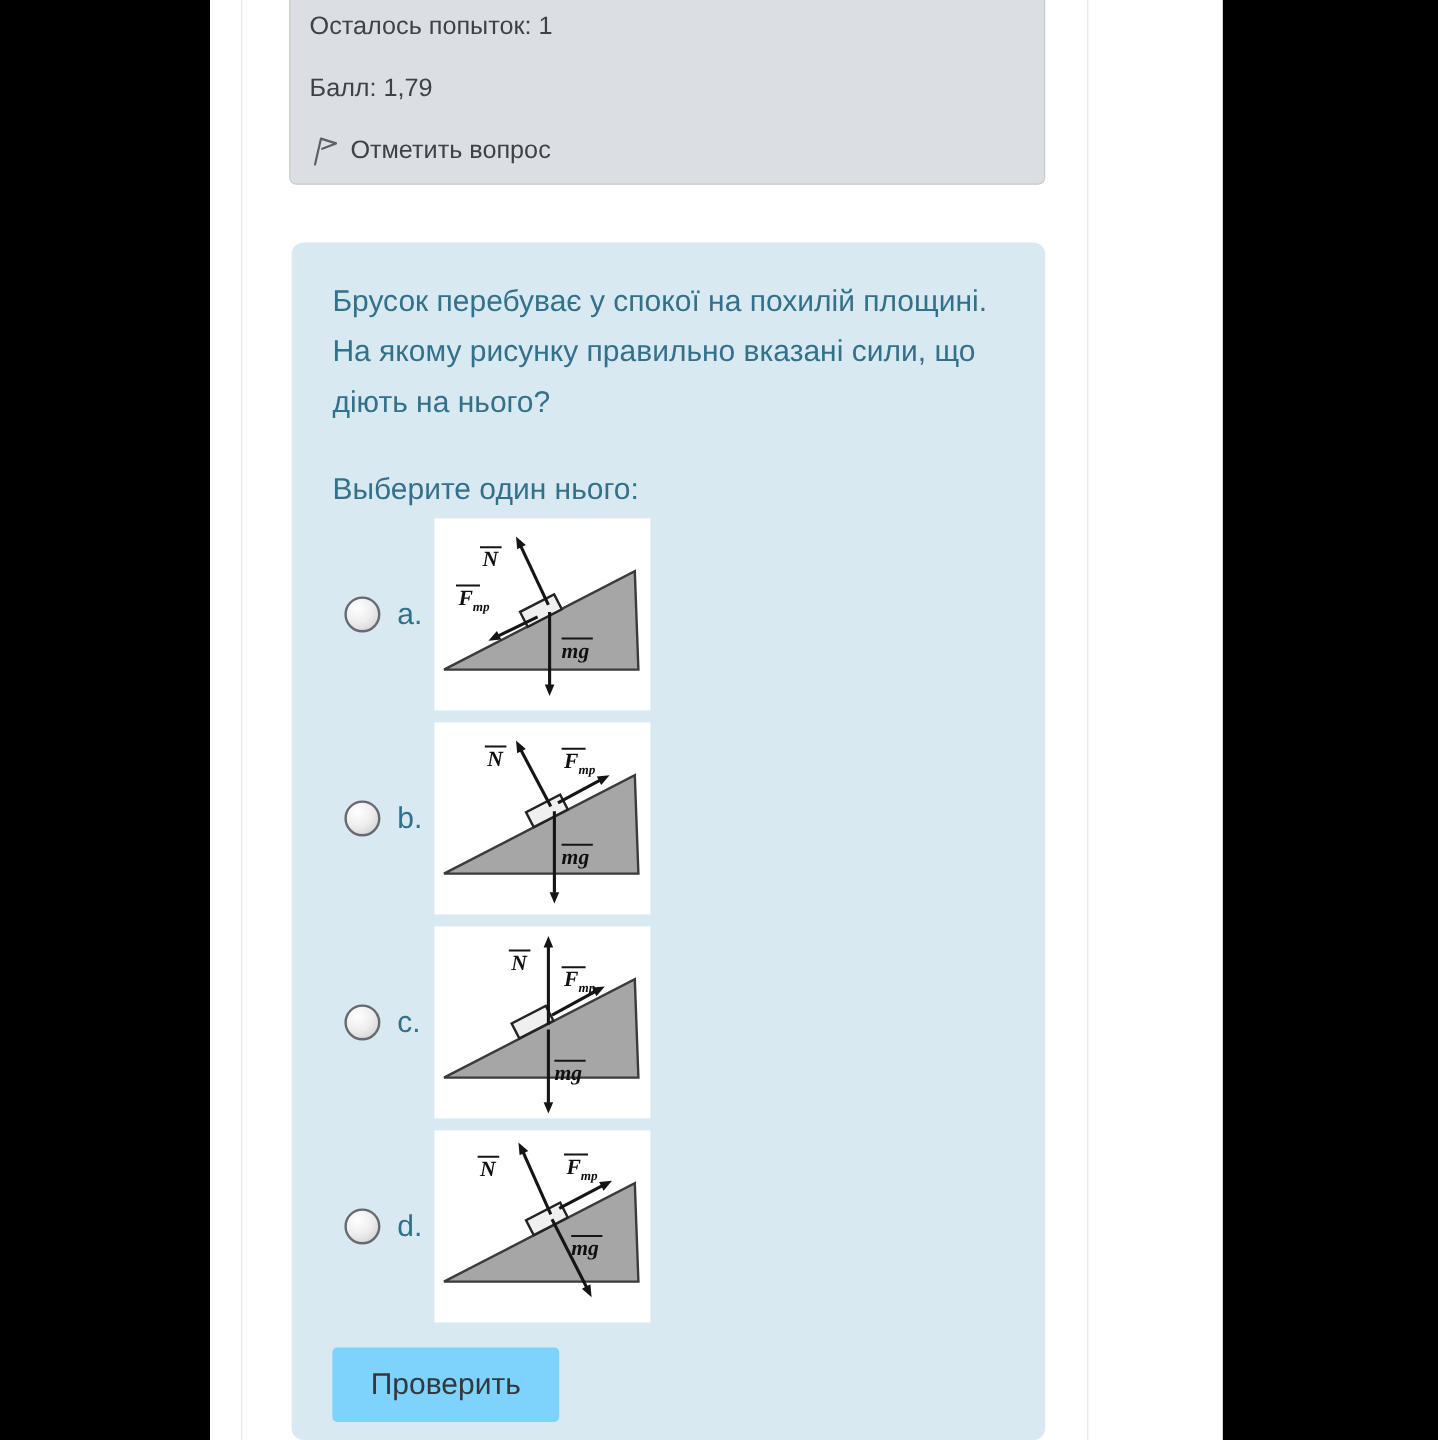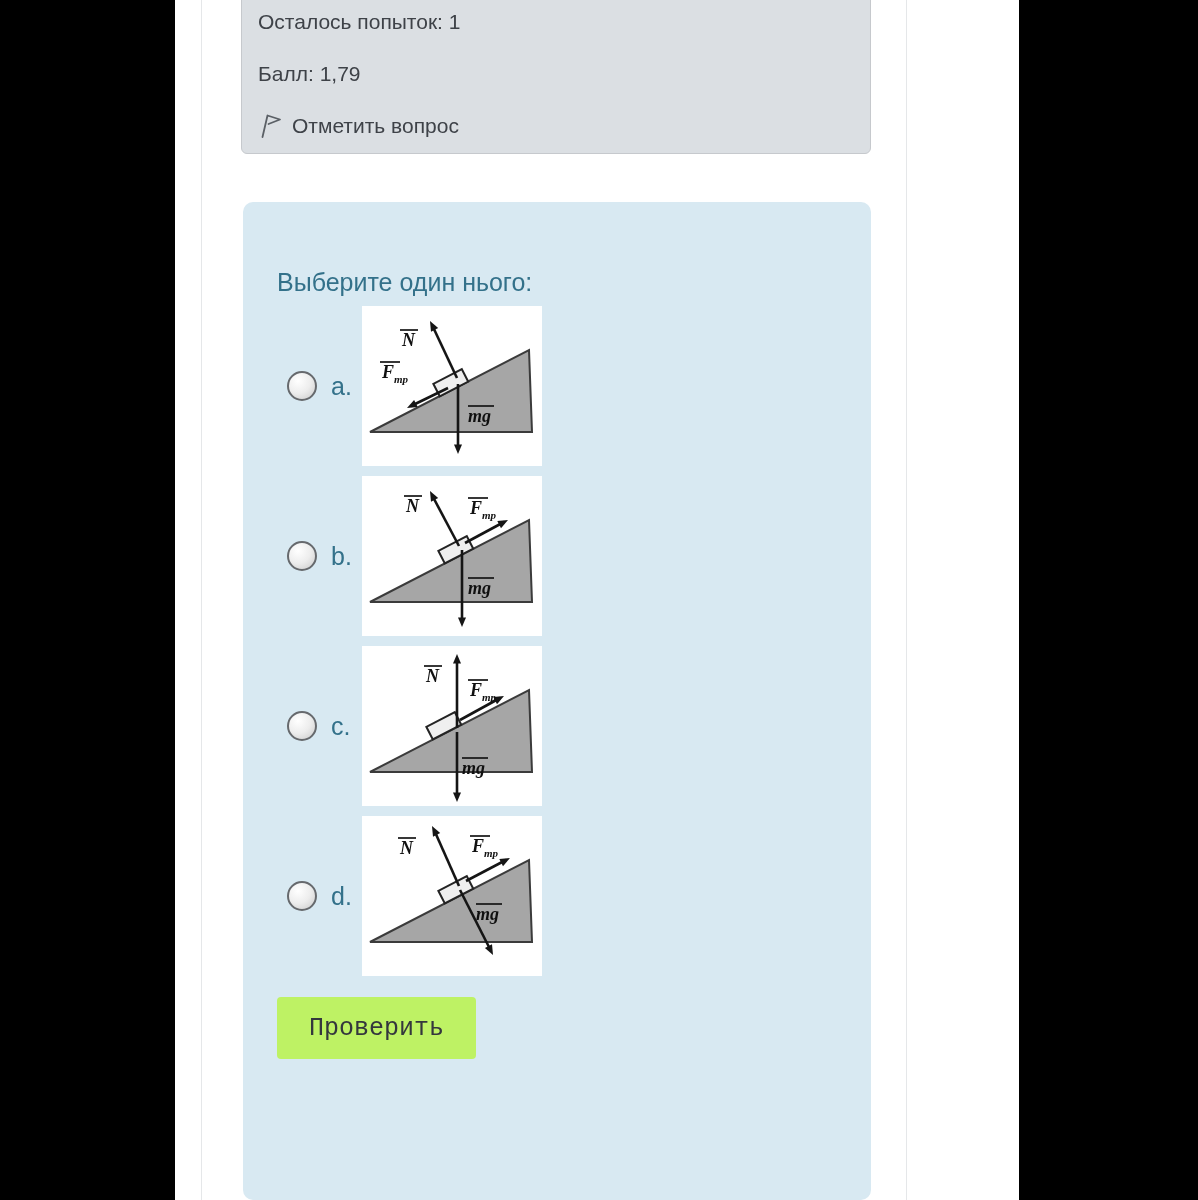--- a/index.html
+++ b/index.html
@@ -64,22 +64,22 @@
   .blk  { fill:#efefef; stroke:#242424; stroke-width:2; }
   .arr line    { stroke:#151515; stroke-width:2.6; }
   .arr polygon { fill:#151515; }
   .vbar { stroke:#151515; stroke-width:1.7; }
   .vlbl { font-family:"Liberation Serif", serif; font-style:italic; font-weight:bold;
           font-size:18px; fill:#101010; }
   .vsub { font-size:11px; }
 
   .check-btn {
     display:block; margin-top:21px; height:62px; padding:0 32px;
-    background:#bef264; color:#34373d; font-size:25px;
-    font-family:Liberation Mono, monospace;
+    background:#7dd3fc; color:#34373d; font-size:25px;
+    font-family:Liberation Sans, sans-serif;
     border:none; border-radius:4px; cursor:pointer;
   }
 </style>
 </head>
 <body>
 
 <div class="stage">
   <div class="page">
     <div class="col-line left"></div>
     <div class="col-line right"></div>
@@ -89,20 +89,21 @@
       <div class="info-line">Балл: 1,79</div>
       <div class="flag-row">
         <svg width="26" height="30" viewBox="0 0 26 30">
           <path d="M4.5 26 L9.5 4.5 L22 8.5 L10.5 13" fill="none" stroke="#5b6066" stroke-width="1.8" stroke-linejoin="round" stroke-linecap="round"></path>
         </svg>
         <span>Отметить вопрос</span>
       </div>
     </div>
 
     <div class="question-panel">
+      <div class="q-text">Брусок перебуває у спокої на похилій площині. На якому рисунку правильно вказані сили, що діють на нього?</div>
       <div class="q-prompt">Выберите один нього:</div>
 
       <div class="options">
 
         <div class="option-row">
           <span class="radio"></span>
           <span class="opt-label">a.</span>
           <div class="opt-image">
             <svg width="180" height="160" viewBox="0 0 180 160">
               <polygon class="tri" points="8,126 170,126 167,44"></polygon>

